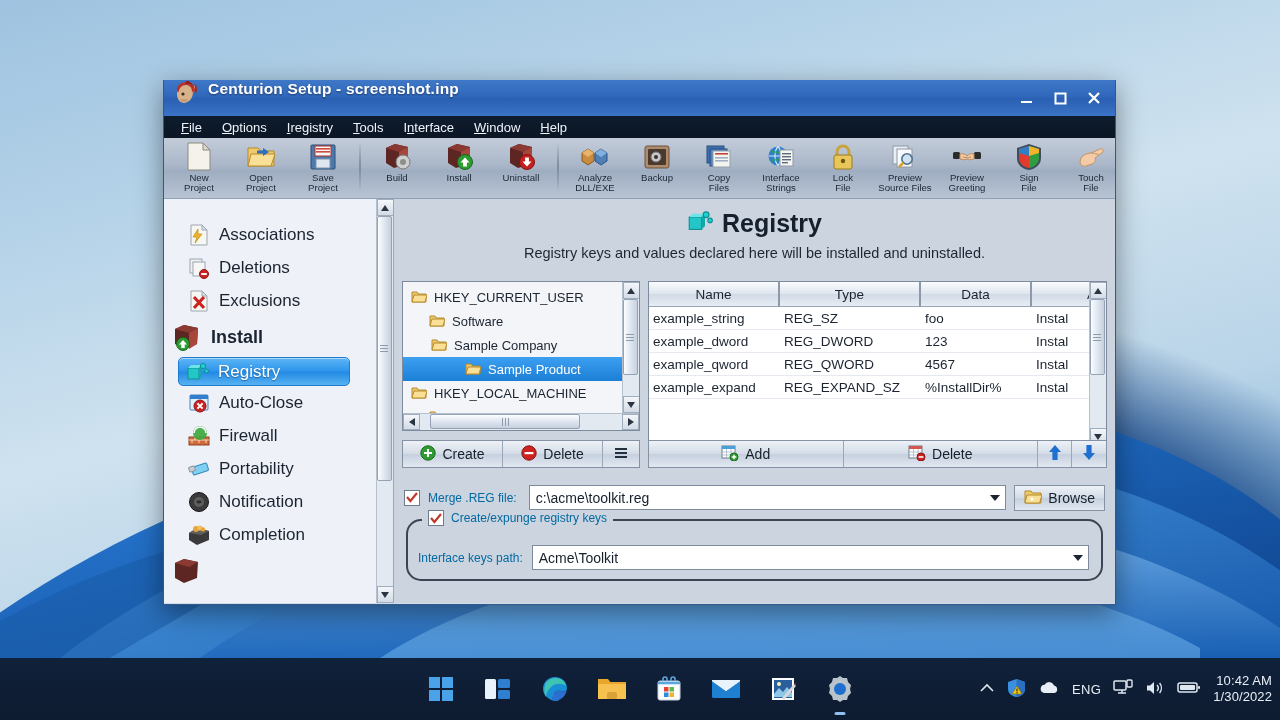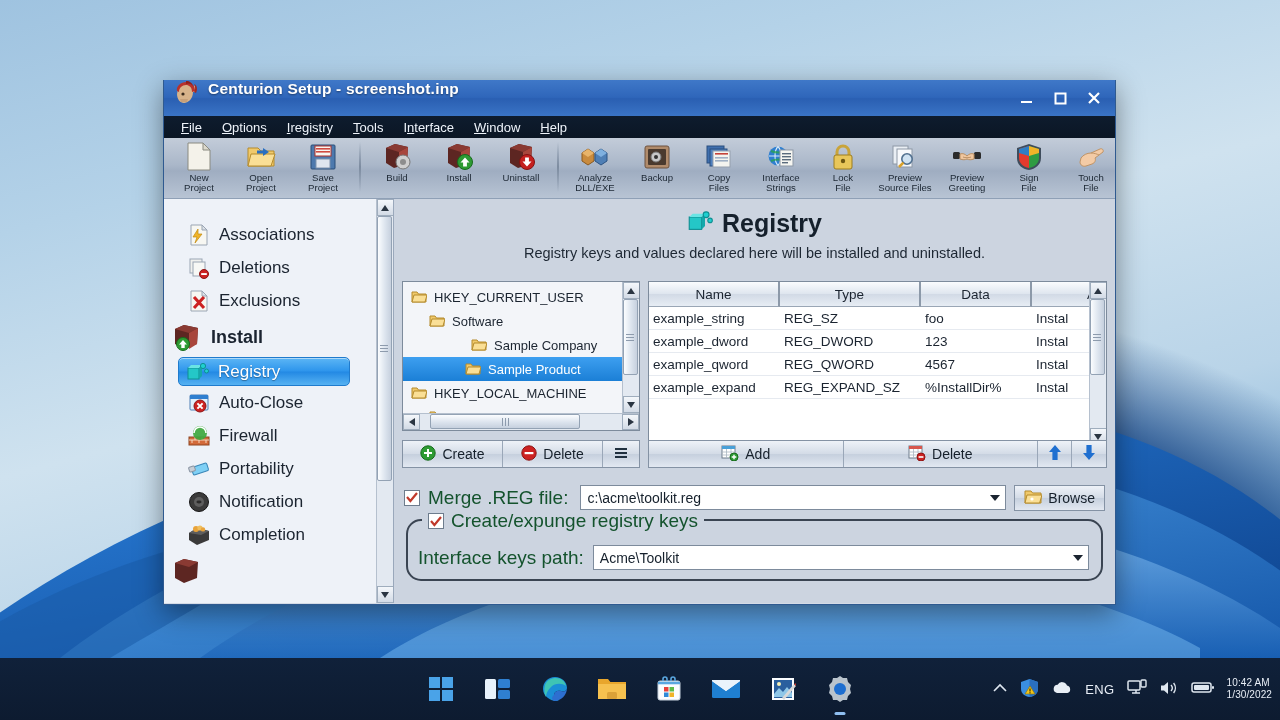--- a/index.html
+++ b/index.html
@@ -26,21 +26,21 @@
   #taskbar {
     position: absolute; left: 0; bottom: 0; width: 1280px; height: 62px;
     background: linear-gradient(180deg, #10213a 0%, #0d1b30 100%);
     display: flex; align-items: center; color: #e8eef6;
   }
   #tb-center { position: absolute; left: 0; right: 0; display: flex; justify-content: center; gap: 23px; }
   .tb-icon { width: 34px; height: 34px; position: relative; display: flex; align-items: center; justify-content: center; }
   .tb-active-dot { position: absolute; bottom: -9px; left: 50%; transform: translateX(-50%);
      width: 11px; height: 3px; border-radius: 2px; background: #8fbff0; }
   #tb-right { position: absolute; right: 8px; display: flex; align-items: center; gap: 12px; font-size: 12px; }
-  #tb-clock { text-align: left; line-height: 1.25; font-size: 10px; letter-spacing: .1px; }
+  #tb-clock { text-align: right; line-height: 1.25; font-size: 13px; letter-spacing: .1px; }
 
   
   #appwin {
     position: absolute; left: 163px; top: 80px; width: 953px; height: 525px;
     border: 1px solid #2f5a90; border-top: none;
     background: #d4dbe6;
     box-shadow: 0 8px 26px rgba(0,0,0,.42);
     overflow: hidden;
   }
   #titlebar {
@@ -165,21 +165,21 @@
   .btnstrip { display: flex; border: 1px solid #8492a4; height: 28px;
     background: linear-gradient(180deg,#eef2f8 0%, #d4dce7 48%, #c6d0de 52%, #e2e8f1 100%); }
   .tbtn { display: flex; align-items: center; justify-content: center; gap: 6px;
     border-right: 1px solid #9aa7b8; font-size: 14px; color: #16202b; cursor: default; height: 26px; }
   .tbtn:last-child { border-right: none; }
 
   
   #mergerow { position: absolute; left: 10px; top: 285px; right: 10px; display: flex; align-items: center; height: 27px; }
   .chk { width: 16px; height: 16px; background: #fff; border: 1px solid #6d7c8d; display: flex;
          align-items: center; justify-content: center; flex: 0 0 auto; }
-  .lbl14 { font-size: 19px; color: #14532d; }
+  .lbl14 { font-size: 12px; color: #0369a1; }
   .combo { height: 25px; background: #fff; border: 1px solid #7d8b9c; display: flex; align-items: center;
            padding-left: 6px; font-size: 14px; color: #15202c; position: relative; }
   .combo-arrow { position: absolute; right: 4px; top: 0; bottom: 0; display: flex; align-items: center; }
   .browse-btn { height: 26px; border: 1px solid #8492a4; display: flex; align-items: center; gap: 6px;
     padding: 0 9px; font-size: 14px; color: #16202b;
     background: linear-gradient(180deg,#eef2f8 0%, #d4dce7 48%, #c6d0de 52%, #e2e8f1 100%); cursor: default; }
 
   
   #groupbox { position: absolute; left: 12px; top: 320px; right: 12px; height: 62px;
     border: 2px solid #3a4452; border-radius: 15px; }
@@ -629,21 +629,21 @@
                       </svg></span>
                   <span class="tlbl">HKEY_CURRENT_USER</span>
                 </div>
                 <div class="tnode" style="padding-left:26px">
                   <span class="folder"><svg width="16" height="14" viewBox="0 0 16 14">
                         <path d="M1 3 h5 l1.5 2 H15 v8 H1 Z" fill="#f0c96b" stroke="#b58b2c"></path>
                         <path d="M3 6 h13 l-2 7 H1 Z" fill="#fadf96" stroke="#b58b2c"></path>
                       </svg></span>
                   <span class="tlbl">Software</span>
                 </div>
-                <div class="tnode" style="padding-left:68px">
+                <div class="tnode" style="padding-left:28px">
                   <span class="folder"><svg width="16" height="14" viewBox="0 0 16 14">
                         <path d="M1 3 h5 l1.5 2 H15 v8 H1 Z" fill="#f0c96b" stroke="#b58b2c"></path>
                         <path d="M3 6 h13 l-2 7 H1 Z" fill="#fadf96" stroke="#b58b2c"></path>
                       </svg></span>
                   <span class="tlbl">Sample Company</span>
                 </div>
                 <div class="tnode sel" style="padding-left:62px">
                   <span class="folder"><svg width="16" height="14" viewBox="0 0 16 14">
                         <path d="M1 3 h5 l1.5 2 H15 v8 H1 Z" fill="#f0c96b" stroke="#b58b2c"></path>
                         <path d="M3 6 h13 l-2 7 H1 Z" fill="#fadf96" stroke="#b58b2c"></path>

